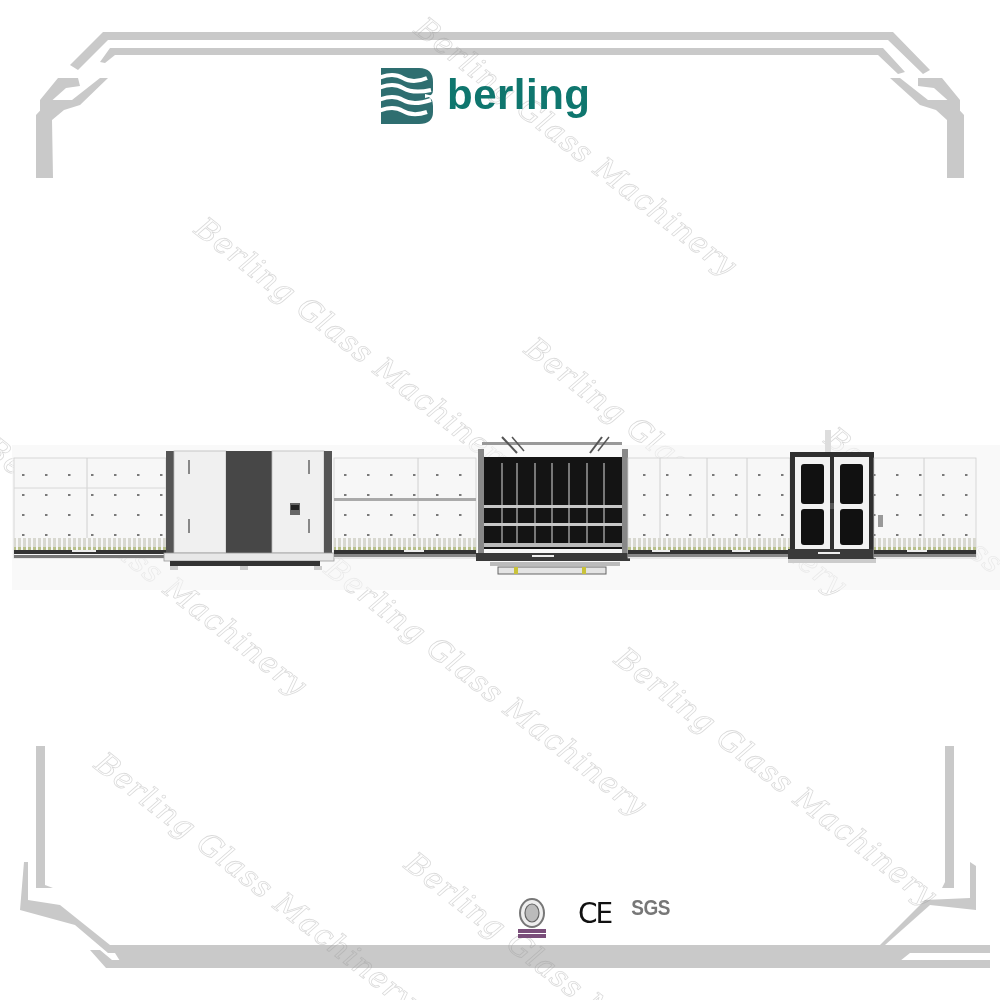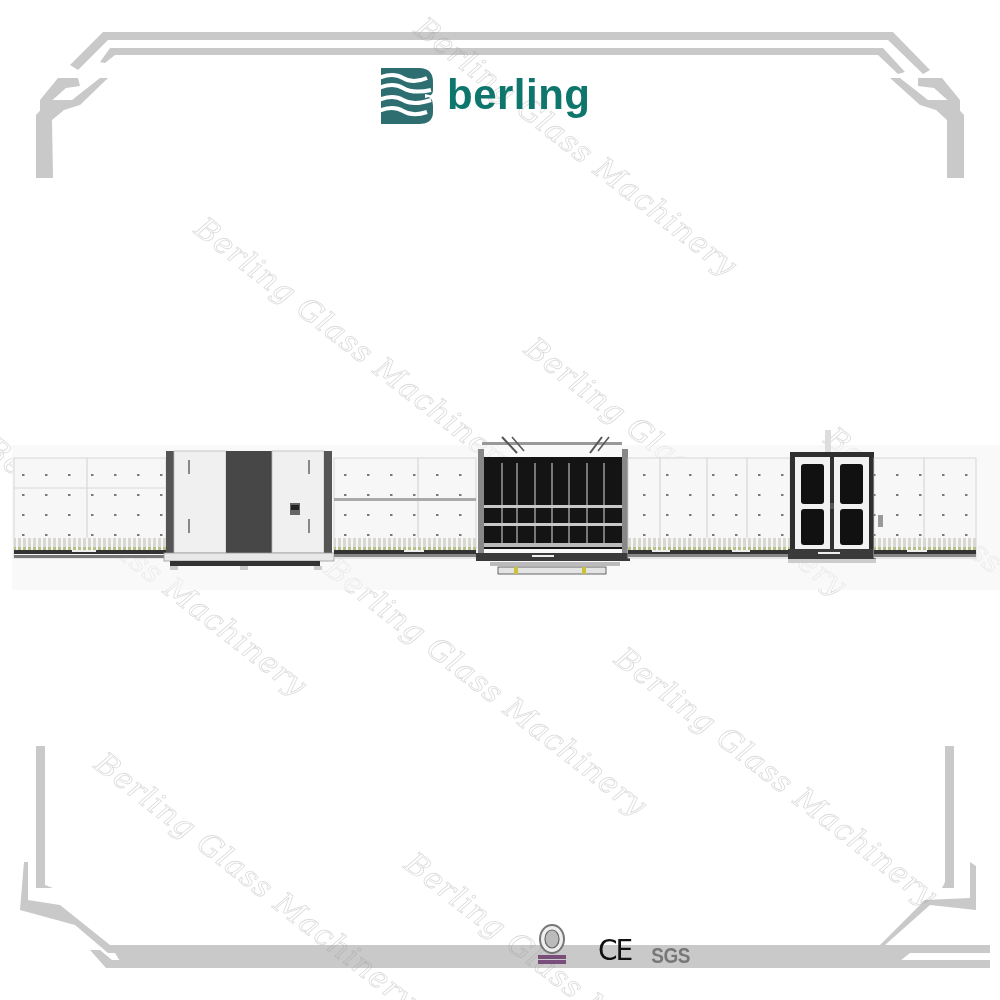--- a/index.html
+++ b/index.html
@@ -16,21 +16,21 @@
       font-size: 42px; color: #0f766e; letter-spacing: 0.5px; line-height: 1;
       position: relative; top: -1px;
     }
     .watermark {
       position: absolute; font-family: "DejaVu Serif", serif; font-style: italic;
       font-size: 30px; color: rgba(0,0,0,0.0); white-space: nowrap;
       -webkit-text-stroke: 0.8px rgba(150,150,150,0.35);
       transform-origin: left top; pointer-events: none; letter-spacing: 1px;
     }
     .machine { position: absolute; left: 12px; top: 425px; width: 988px; height: 165px; }
-    .certs { position: absolute; top: 897px; left: 532px; display: flex; align-items: flex-end; margin-top: 26px; }
+    .certs { position: absolute; top: 897px; left: 512px; display: flex; align-items: flex-start; }
     .cert-bv { width: 40px; height: 44px; }
     .cert-ce { margin-left: 26px; font-family: "DejaVu Sans", sans-serif; font-size: 28px; color: #111; letter-spacing: -2px; }
     .cert-sgs { margin-left: 20px; font-family: "Liberation Sans", sans-serif; font-weight: bold; font-size: 19px; color: #777; letter-spacing: -0.5px; transform: scaleY(1.15); }
   </style>
 </head>
 <body>
 
 <svg class="frame" viewBox="0 0 1000 1000" xmlns="http://www.w3.org/2000/svg">
   <g fill="#c9c9c9">
 

